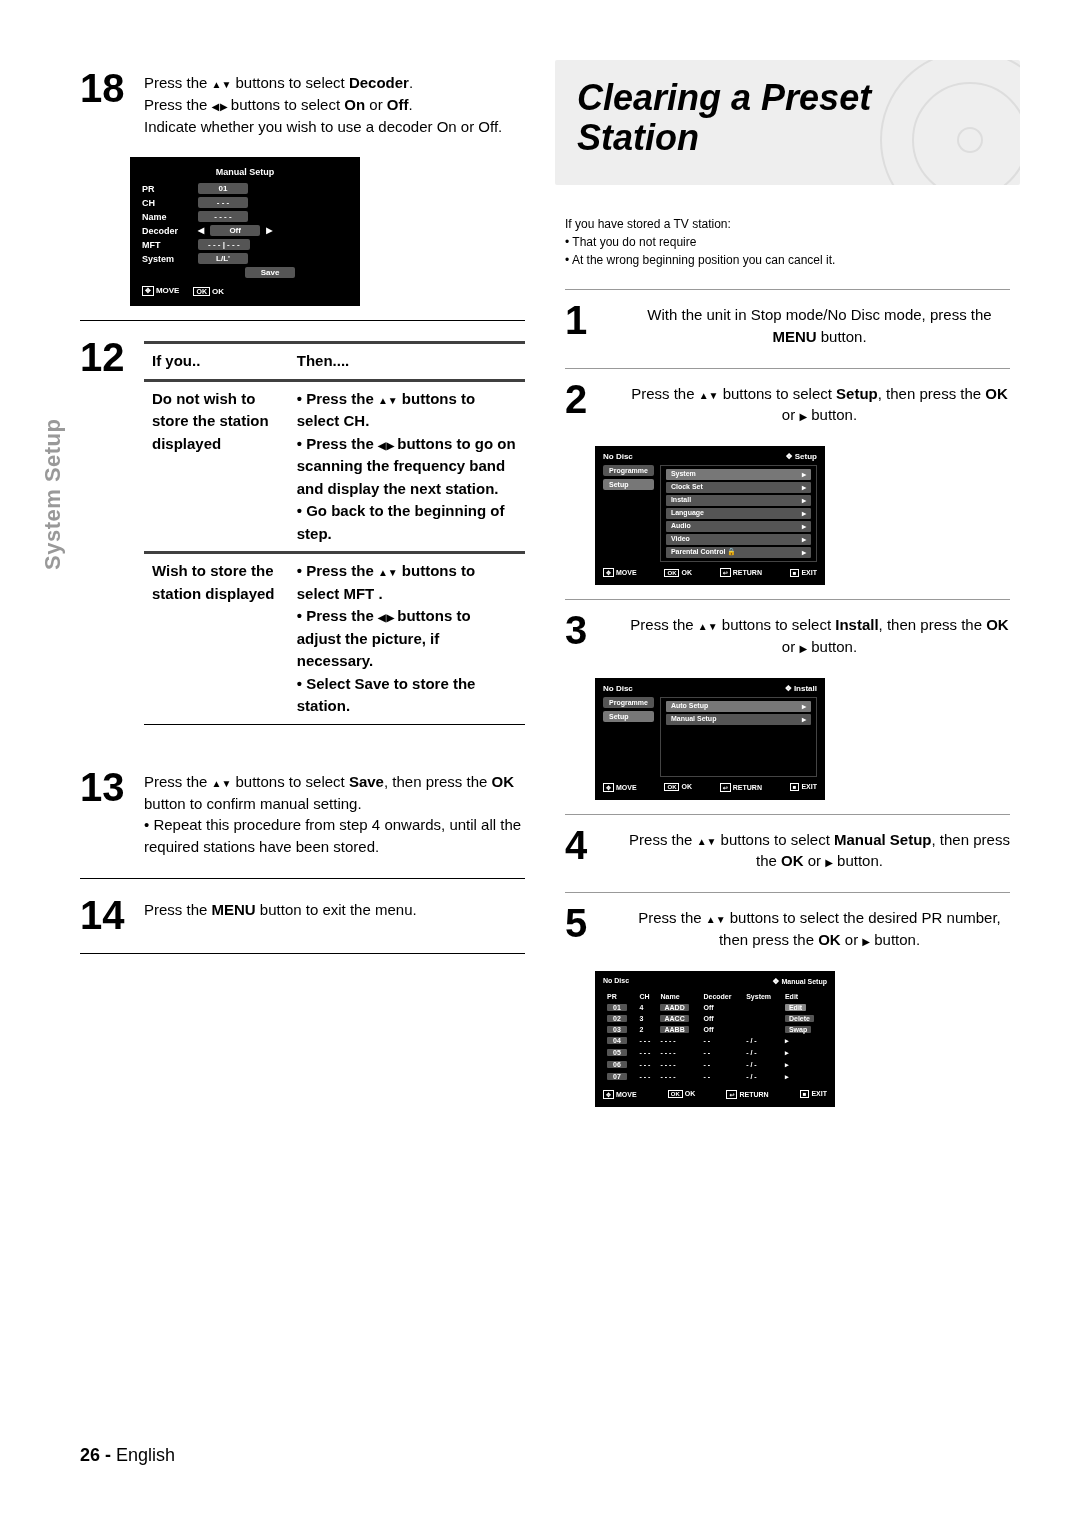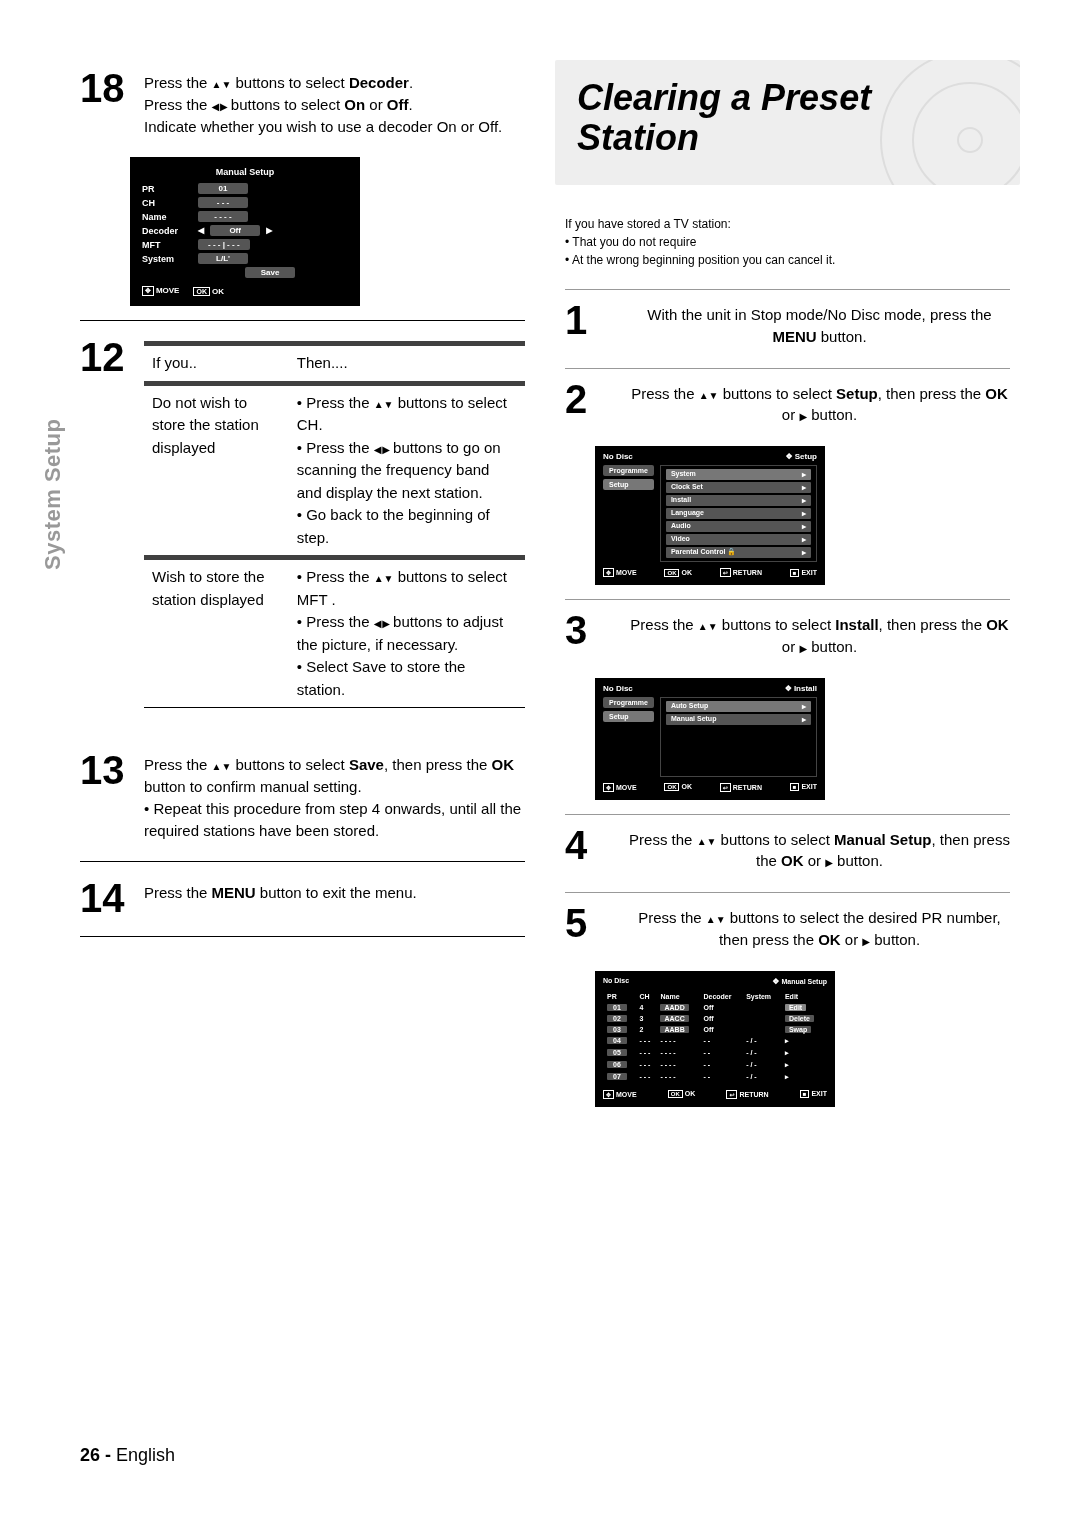--- a/index.html
+++ b/index.html
@@ -15,21 +15,21 @@
   .hr-light { border: none; border-top: 1px solid #999; margin: 12px 0; }
   .osd { background: #000; color: #fff; font-size: 9px; font-weight: bold; padding: 10px 12px; width: 230px; margin: 14px 0 14px 50px; }
   .osd .title { text-align: center; margin-bottom: 6px; font-size: 9px; }
   .osd-row { display: flex; align-items: center; margin: 3px 0; gap: 6px; }
   .osd-row .lbl { width: 50px; }
   .osd-row .val { background: #555; padding: 1px 10px; font-size: 8px; border-radius: 2px; text-align: center; min-width: 50px; }
   .osd-row .tri { color: #fff; font-size: 8px; }
   .osd-footer { display: flex; gap: 14px; margin-top: 8px; font-size: 8px; align-items: center; }
   .osd-footer .ic { display: inline-block; border: 1px solid #fff; padding: 0 2px; font-size: 7px; margin-right: 2px; }
   .tbl { border-collapse: collapse; width: 100%; font-size: 15px; margin-left: 0; }
-  .tbl td { border-top: 5px solid #404040; border-bottom: 1px solid #000; padding: 6px 8px; vertical-align: top; line-height: 1.5; }
+  .tbl td { border-top: 3px solid #404040; border-bottom: 1px solid #000; padding: 6px 8px; vertical-align: top; line-height: 1.5; font-weight: bold; }
   .tbl td.th { border-bottom: 1px solid #000; }
   .section-title-box { background: #eee; margin: -10px -10px 30px -10px; padding: 18px 22px 28px 22px; position: relative; border-radius: 2px; overflow: hidden; }
   .section-title-box h1 { font-size: 36px; line-height: 1.1; font-weight: bold; font-style: italic; }
   .disc { position: absolute; right: -40px; top: -10px; width: 180px; height: 180px; border: 2px solid #ddd; border-radius: 50%; }
   .disc::after { content: ""; position: absolute; inset: 30px; border: 2px solid #ddd; border-radius: 50%; }
   .disc .hole { position: absolute; inset: 75px; border: 2px solid #ddd; border-radius: 50%; }
   .osd2 { background: #000; color: #fff; font-size: 8px; font-weight: bold; width: 230px; margin: 14px 0 14px 50px; padding: 6px 8px 8px 8px; }
   .osd2-header { display: flex; justify-content: space-between; font-size: 8px; margin-bottom: 4px; }
   .osd2-body { display: flex; gap: 6px; }
   .osd2-left { display: flex; flex-direction: column; gap: 3px; }

